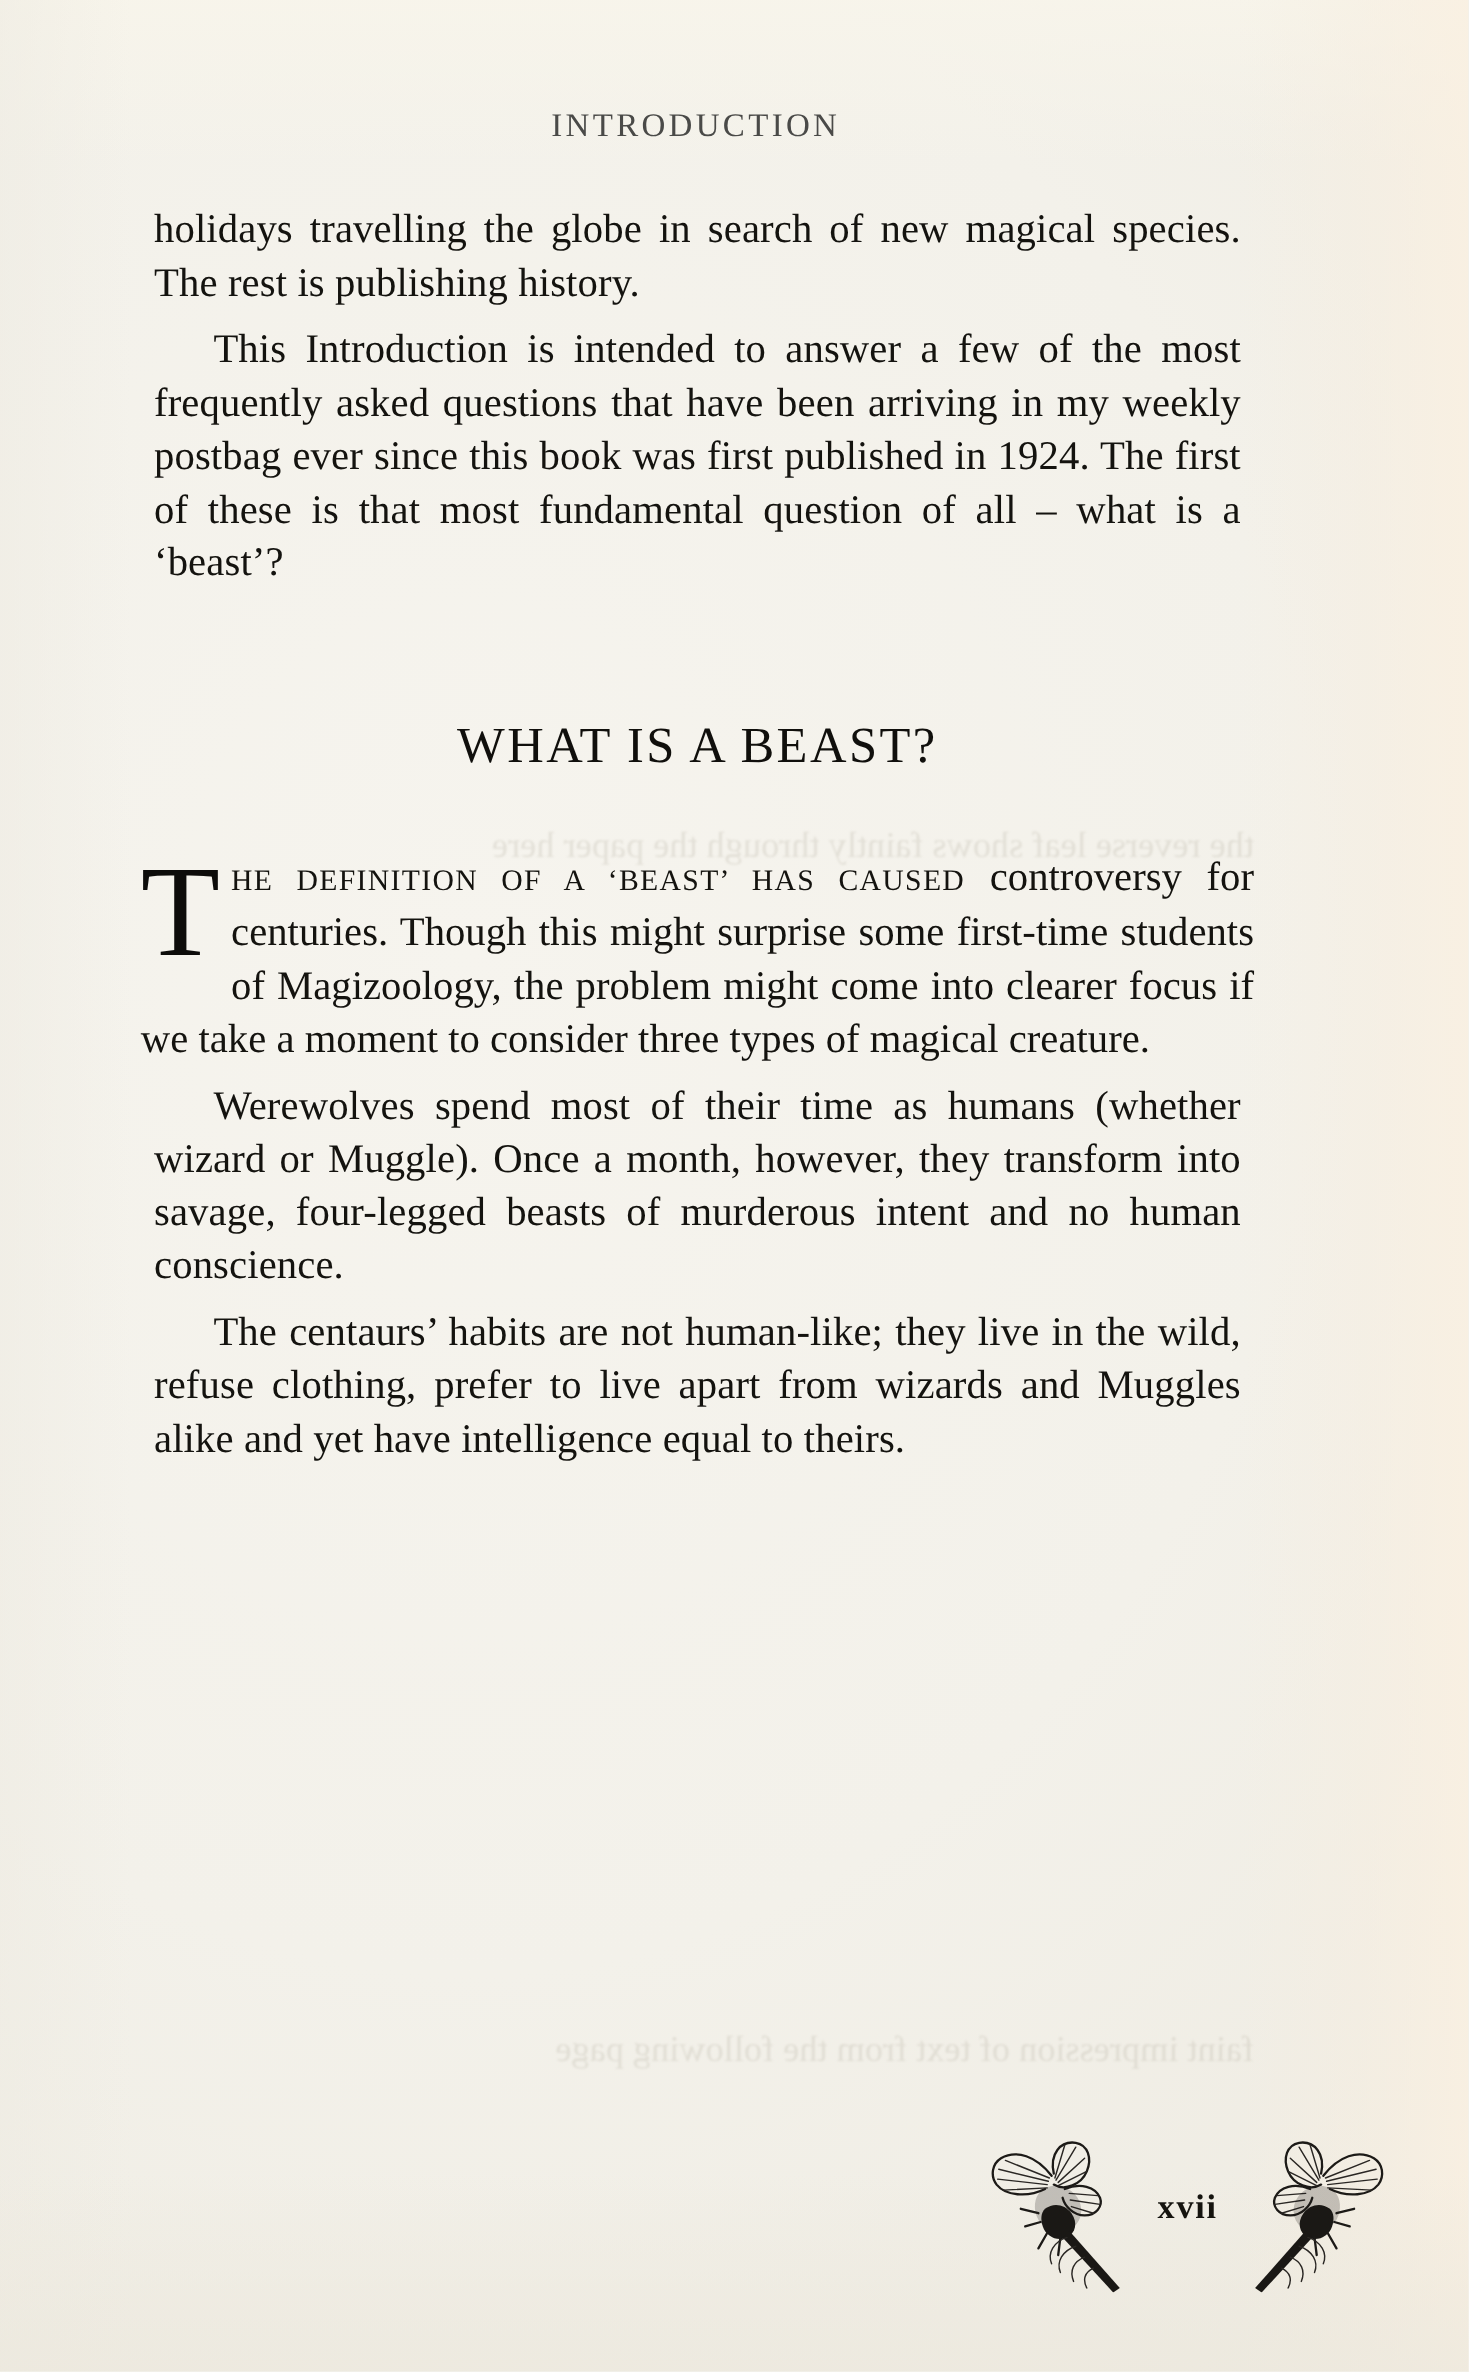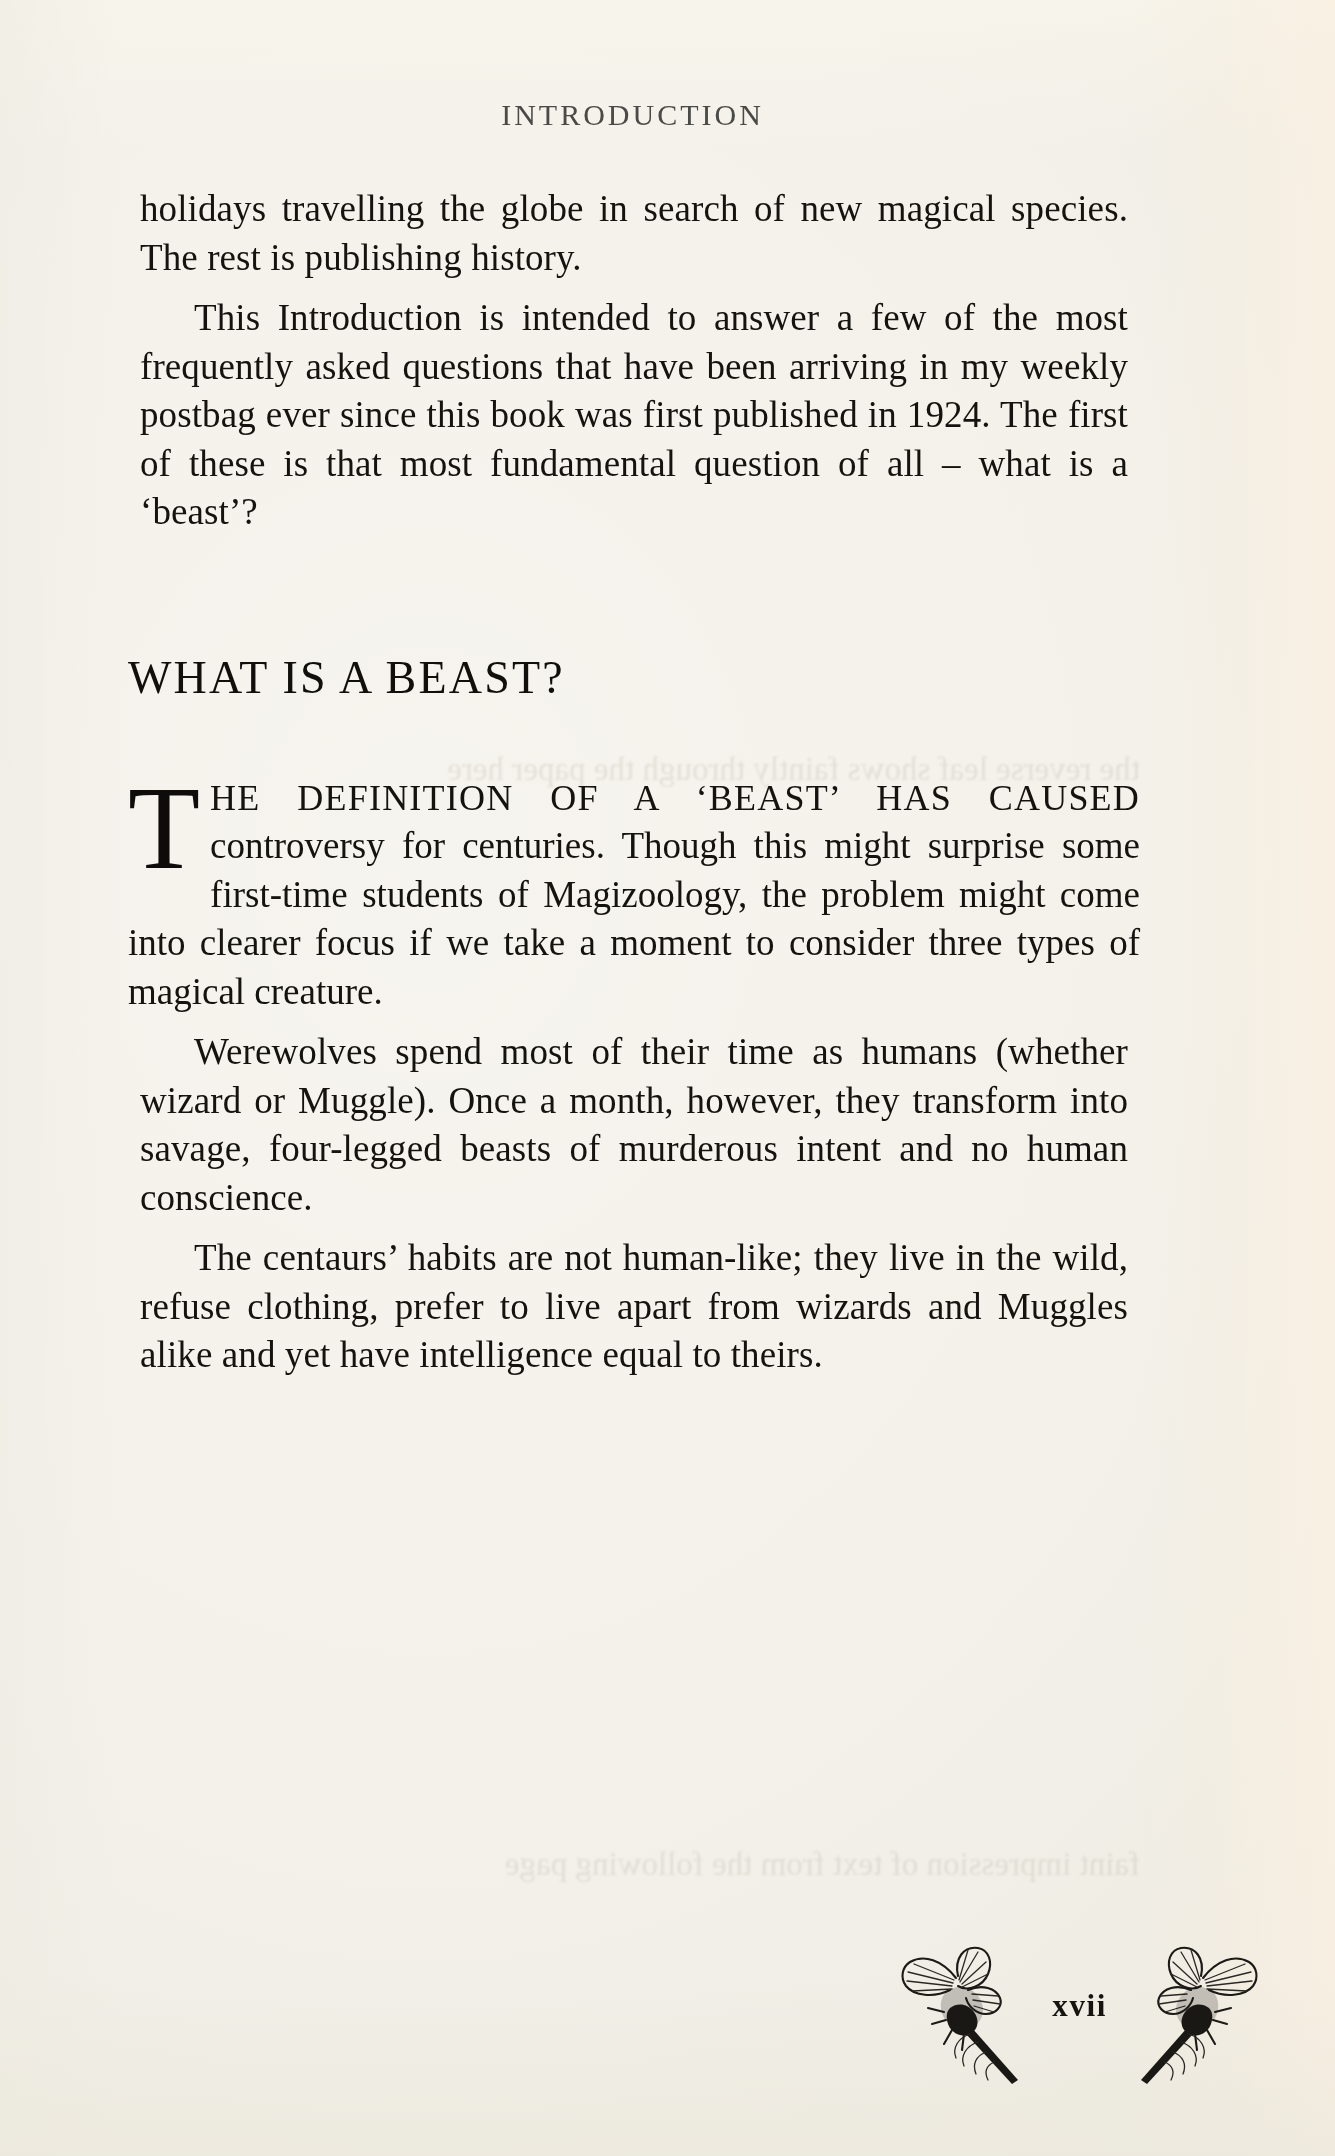--- a/index.html
+++ b/index.html
@@ -104,20 +104,21 @@
     color: #14130f;
     letter-spacing: 0.1px;
   }
   p.body.indent { text-indent: 54px; }
   p.body.cont   { text-indent: 0; }
 
   
   .section-heading {
     margin: 0;
     padding: 0;
+    text-align: center;
     font-size: 46px;
     letter-spacing: 2.2px;
     font-weight: normal;
     color: #100f0c;
     text-transform: uppercase;
   }
 
   .gap-before-heading { height: 102px; }
   .gap-after-heading  { height: 70px; }
 
@@ -135,21 +136,21 @@
     font-size: 118px;
     line-height: 0.80;
     padding: 6px 10px 0 0;
     margin-top: 2px;
     color: #0d0c0a;
     font-family: "Liberation Serif", "DejaVu Serif", serif;
   }
   .smallcaps {
     font-variant: small-caps;
     letter-spacing: 1.2px;
-    font-size: 36px;
+    font-size: 27px;
   }
 
   
   .footer {
     position: absolute;
     bottom: 72px;
     left: 0;
     width: 1265px;
     display: flex;
     align-items: center;

